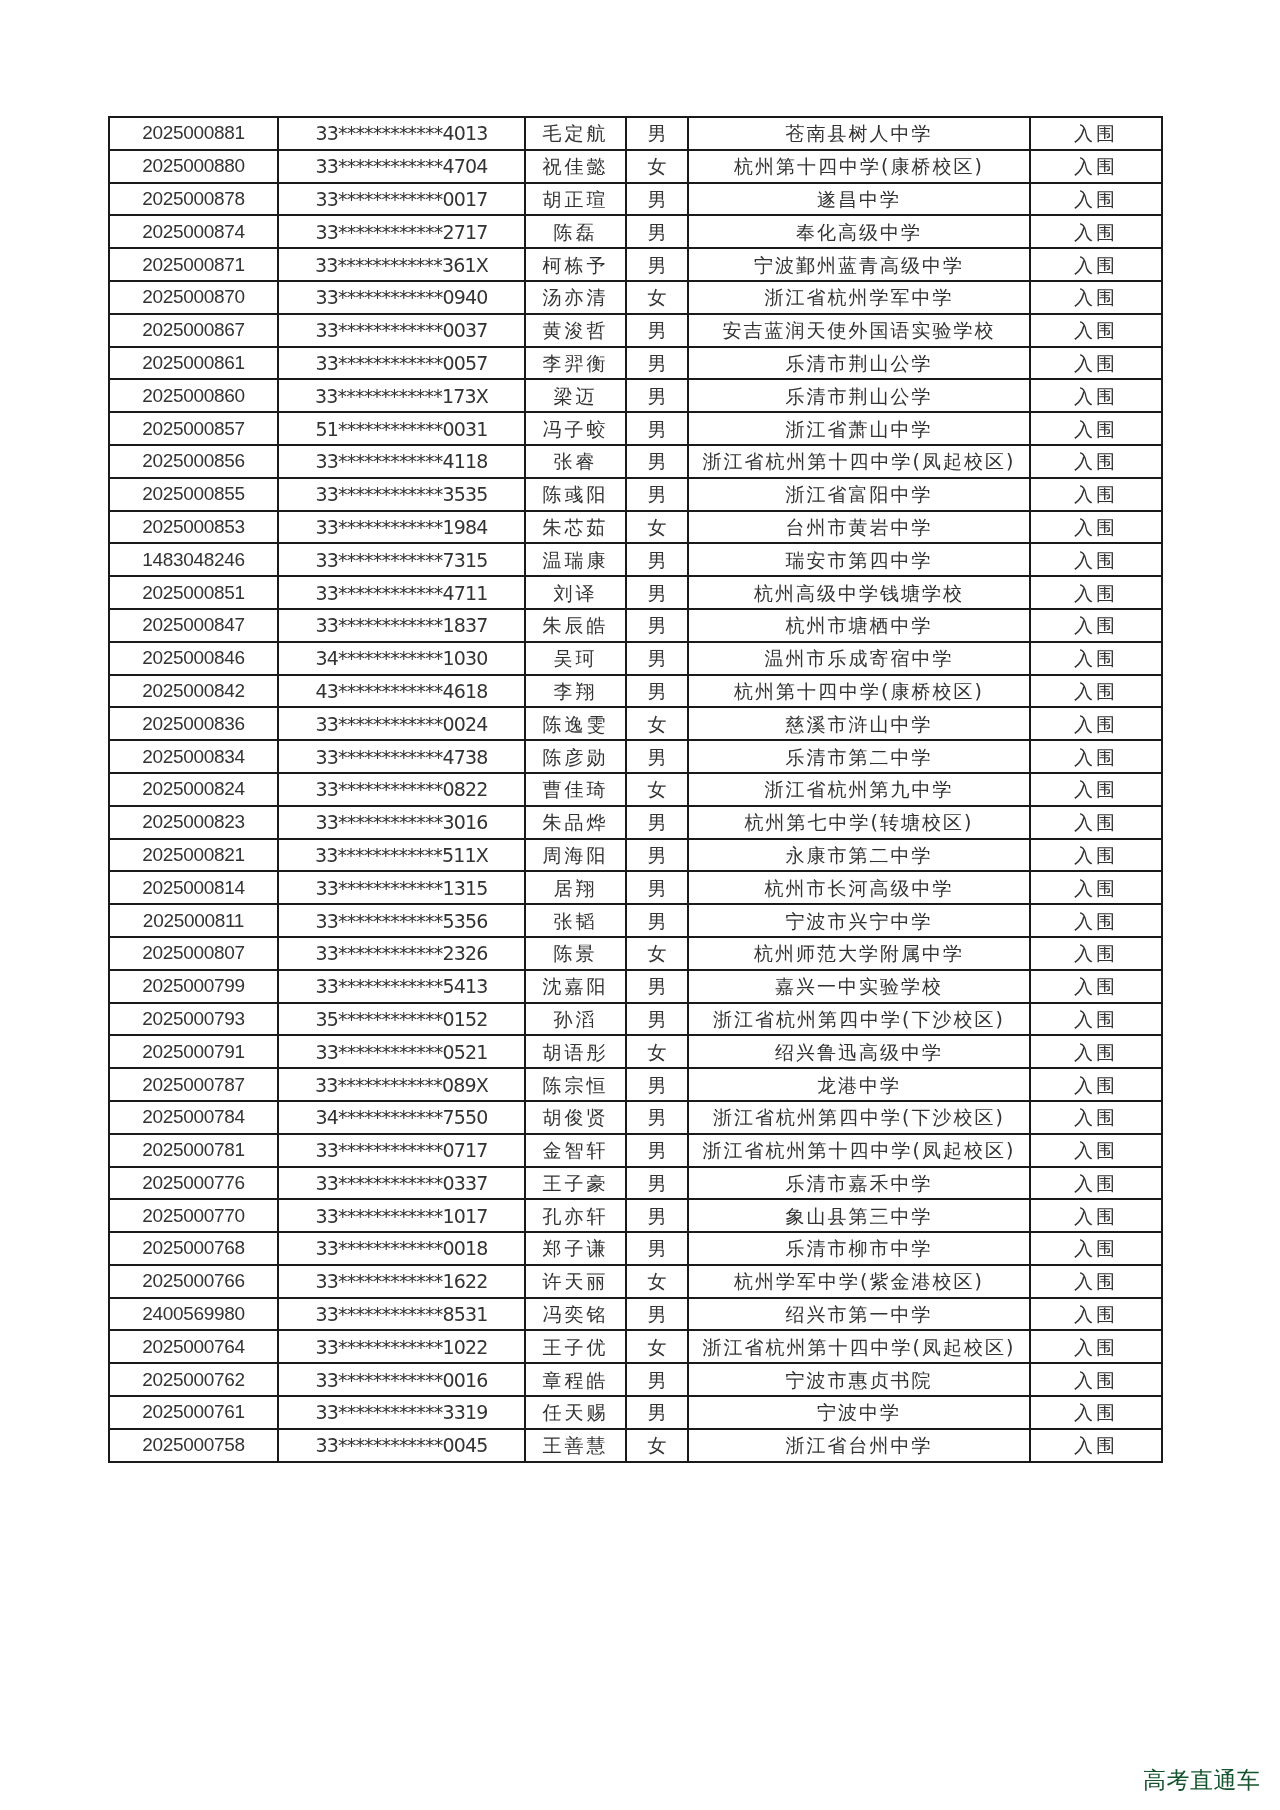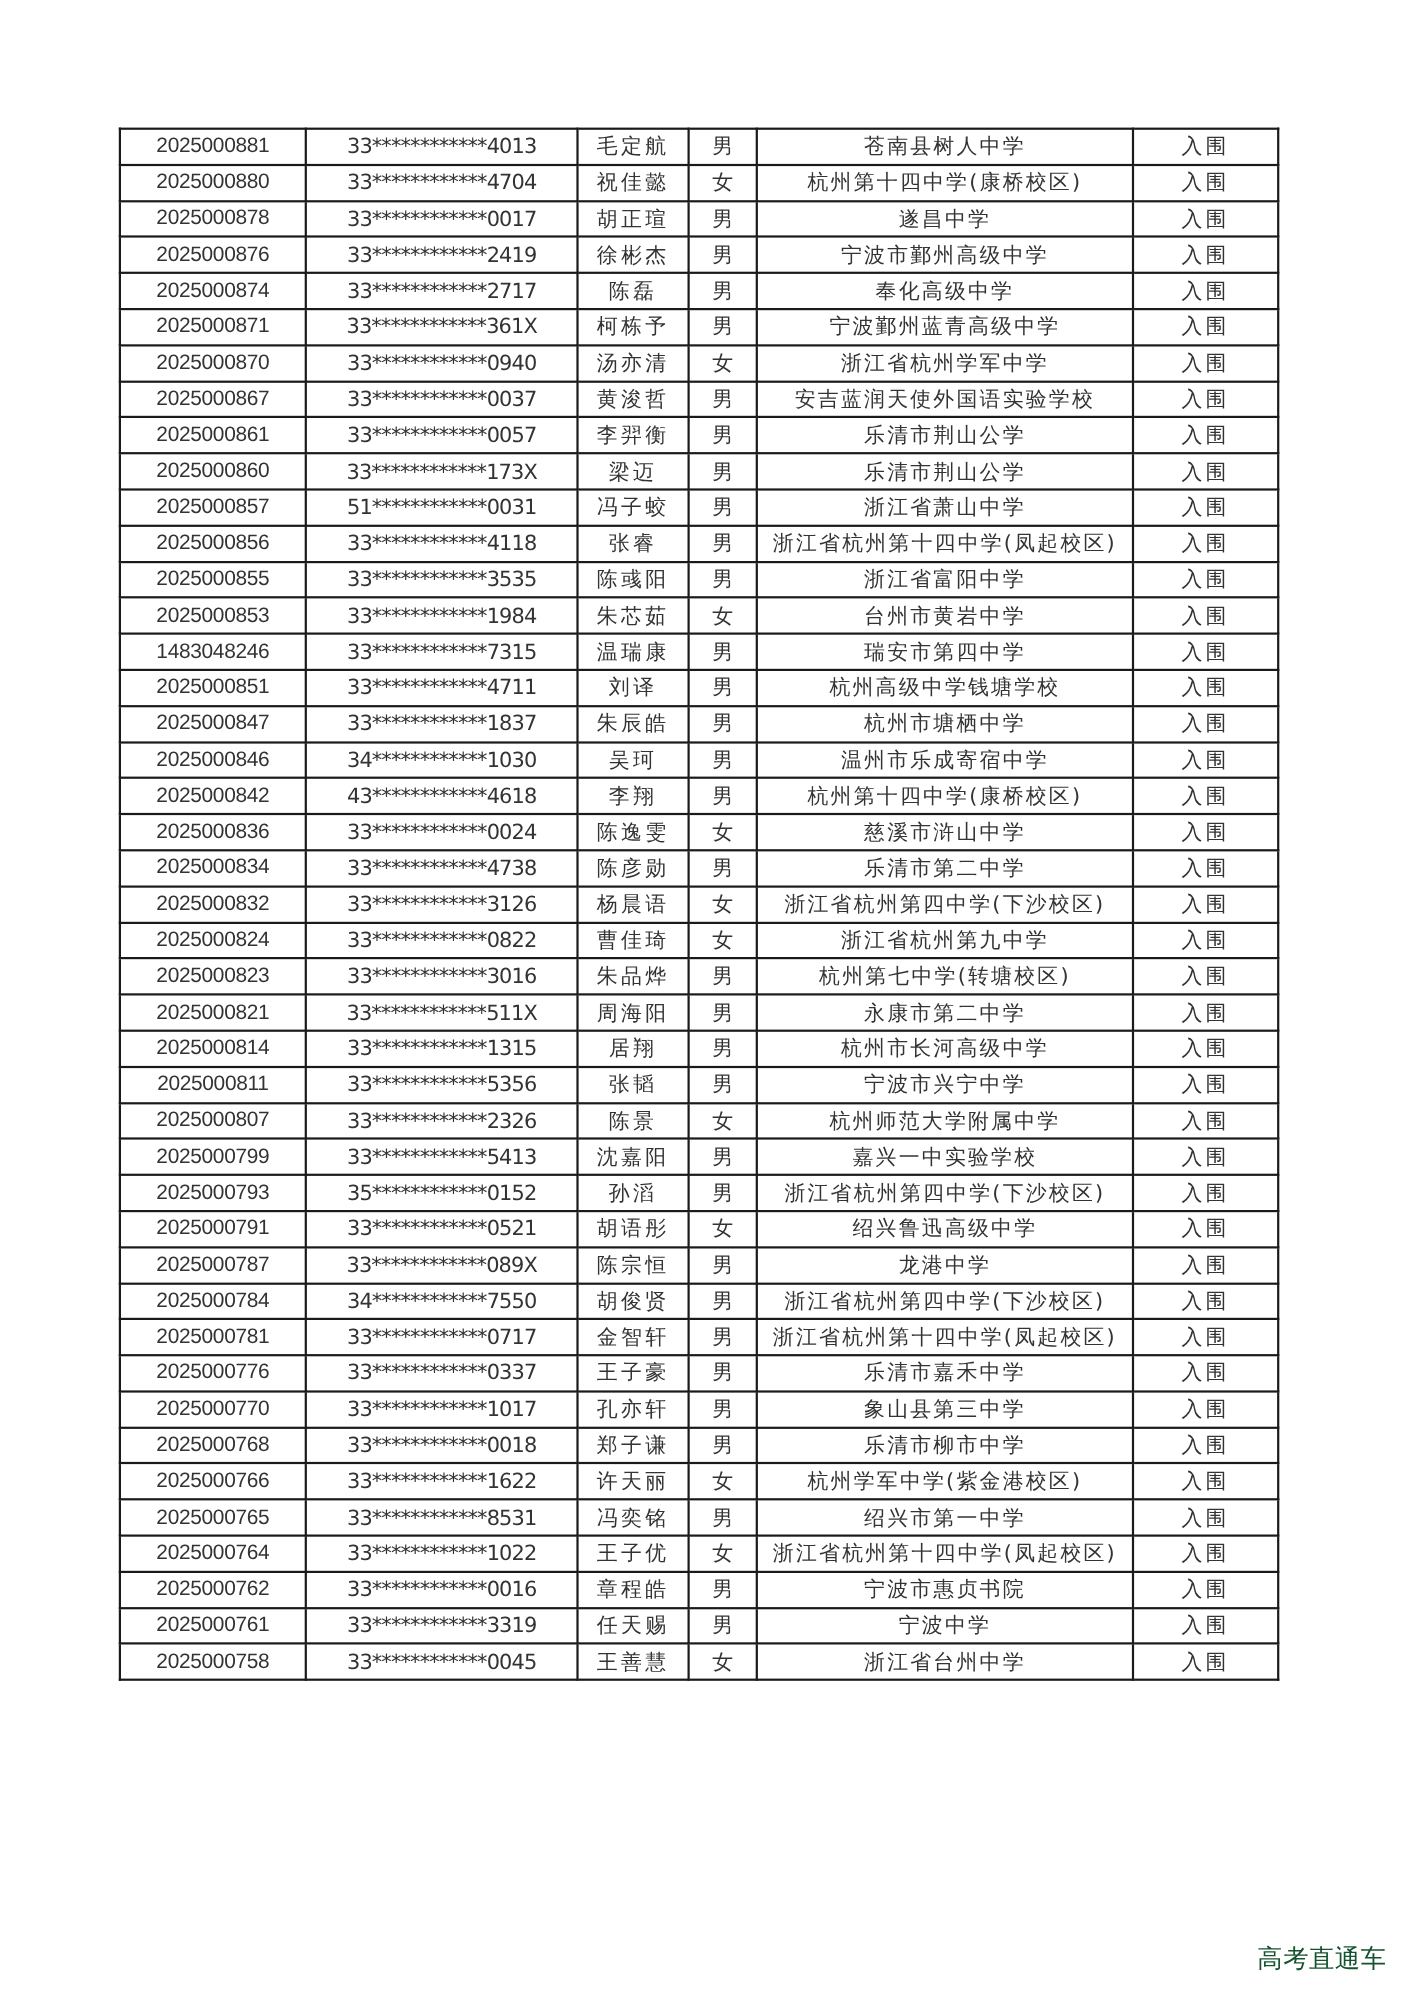--- a/index.html
+++ b/index.html
@@ -61,28 +61,20 @@
   </tr>
       <tr>
     <td class="c-id">2025000878</td>
     <td class="c-idcard">33************0017</td>
     <td class="c-name">胡正瑄</td>
     <td class="c-gender">男</td>
     <td class="c-school">遂昌中学</td>
     <td class="c-status">入围</td>
   </tr>
       <tr>
-    <td class="c-id">2025000876</td>
-    <td class="c-idcard">33************2419</td>
-    <td class="c-name">徐彬杰</td>
-    <td class="c-gender">男</td>
-    <td class="c-school">宁波市鄞州高级中学</td>
-    <td class="c-status">入围</td>
-  </tr>
-      <tr>
     <td class="c-id">2025000874</td>
     <td class="c-idcard">33************2717</td>
     <td class="c-name">陈磊</td>
     <td class="c-gender">男</td>
     <td class="c-school">奉化高级中学</td>
     <td class="c-status">入围</td>
   </tr>
       <tr>
     <td class="c-id">2025000871</td>
     <td class="c-idcard">33************361X</td>
@@ -205,28 +197,20 @@
   </tr>
       <tr>
     <td class="c-id">2025000834</td>
     <td class="c-idcard">33************4738</td>
     <td class="c-name">陈彦勋</td>
     <td class="c-gender">男</td>
     <td class="c-school">乐清市第二中学</td>
     <td class="c-status">入围</td>
   </tr>
       <tr>
-    <td class="c-id">2025000832</td>
-    <td class="c-idcard">33************3126</td>
-    <td class="c-name">杨晨语</td>
-    <td class="c-gender">女</td>
-    <td class="c-school">浙江省杭州第四中学(下沙校区)</td>
-    <td class="c-status">入围</td>
-  </tr>
-      <tr>
     <td class="c-id">2025000824</td>
     <td class="c-idcard">33************0822</td>
     <td class="c-name">曹佳琦</td>
     <td class="c-gender">女</td>
     <td class="c-school">浙江省杭州第九中学</td>
     <td class="c-status">入围</td>
   </tr>
       <tr>
     <td class="c-id">2025000823</td>
     <td class="c-idcard">33************3016</td>
@@ -341,21 +325,21 @@
   </tr>
       <tr>
     <td class="c-id">2025000766</td>
     <td class="c-idcard">33************1622</td>
     <td class="c-name">许天丽</td>
     <td class="c-gender">女</td>
     <td class="c-school">杭州学军中学(紫金港校区)</td>
     <td class="c-status">入围</td>
   </tr>
       <tr>
-    <td class="c-id">2025000765</td>
+    <td class="c-id">2400569980</td>
     <td class="c-idcard">33************8531</td>
     <td class="c-name">冯奕铭</td>
     <td class="c-gender">男</td>
     <td class="c-school">绍兴市第一中学</td>
     <td class="c-status">入围</td>
   </tr>
       <tr>
     <td class="c-id">2025000764</td>
     <td class="c-idcard">33************1022</td>
     <td class="c-name">王子优</td>

